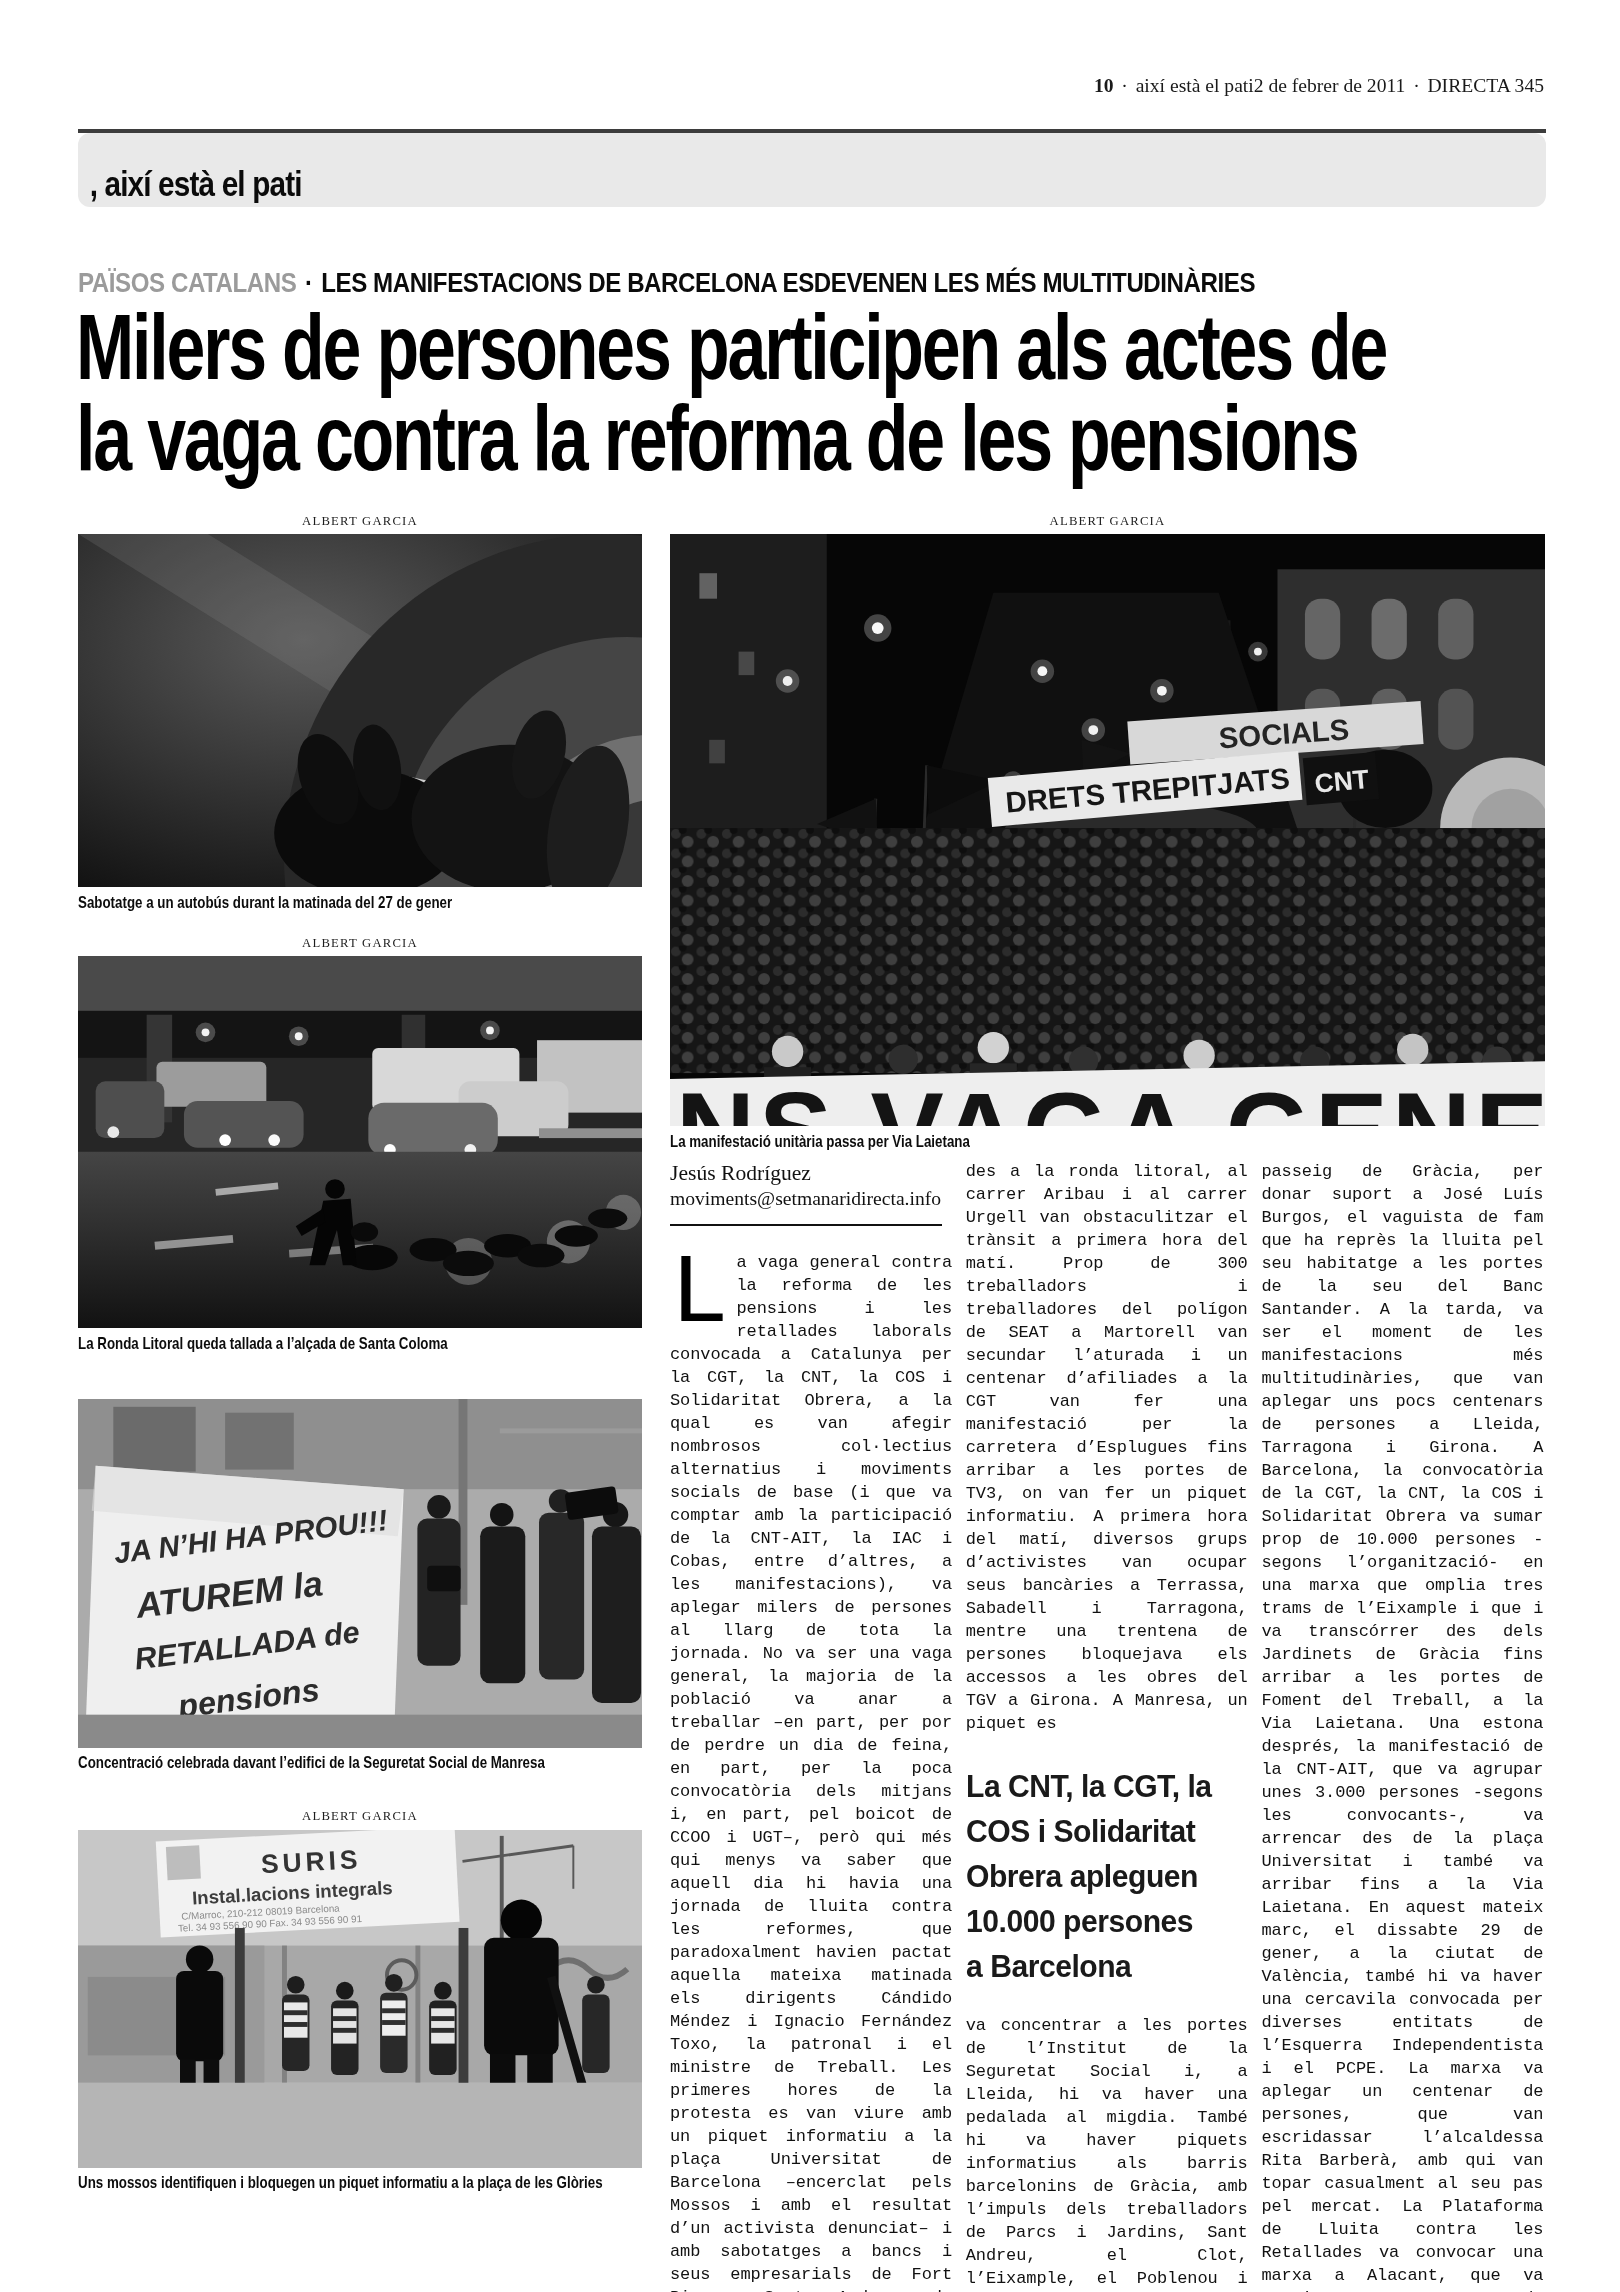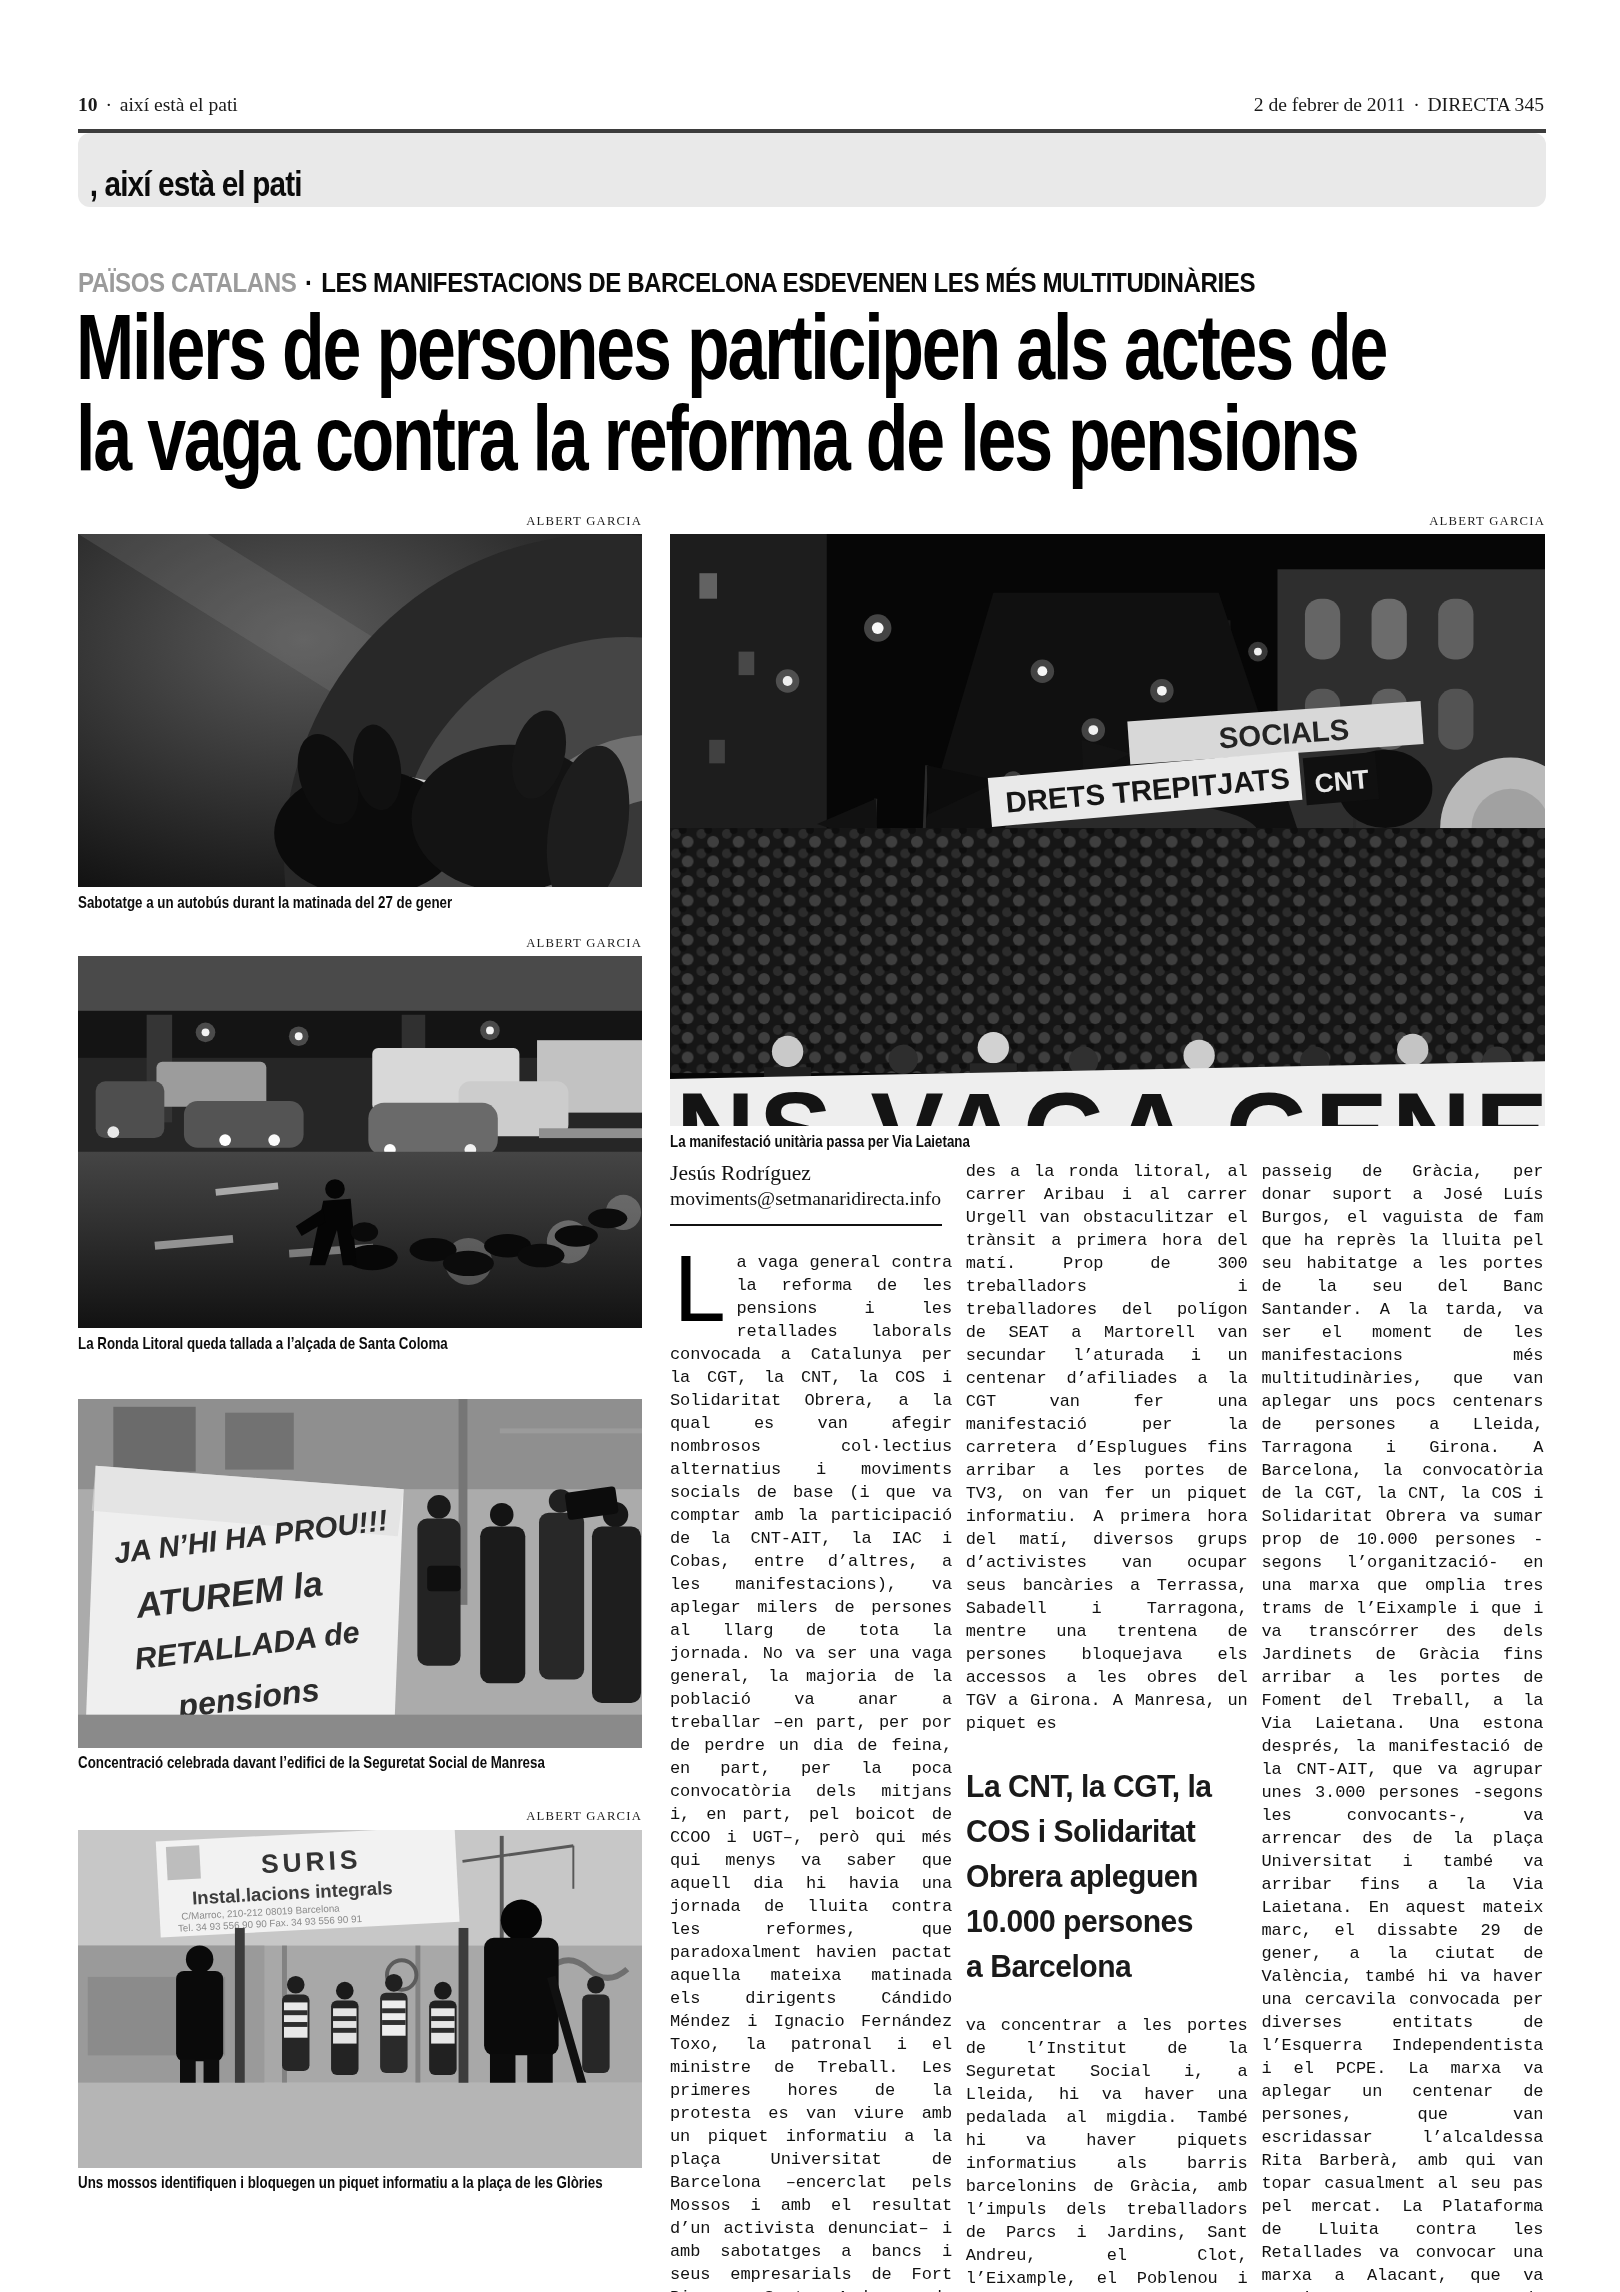--- a/index.html
+++ b/index.html
@@ -1,21 +1,21 @@
 <!DOCTYPE html>
 <html><head>
 <meta charset="utf-8">
 <style>
   html,body{margin:0;padding:0;background:#6e6e6e;}
   .page{position:relative;width:1620px;height:2293px;background:#ffffff;overflow:hidden;
         font-family:"Liberation Serif",serif;color:#111;margin:0 auto;}
 
   
-  .folio{position:absolute;top:94px;left:78px;right:76px;display:flex;
-         justify-content:space-between;font-size:19.6px;color:#1a1a1a;}
+  .folio{position:absolute;top:75px;left:78px;right:76px;display:flex;
+         justify-content:flex-end;font-size:19.6px;color:#1a1a1a;}
   .folio .pnum{font-weight:700;}
   .folio .sep{margin:0 7.8px;}
   .top-rule{position:absolute;top:129px;left:78px;right:74px;height:3.9px;background:#3d3d3d;}
   .band{position:absolute;top:133px;left:78px;right:74px;height:74px;background:#e9e9e9;
         display:flex;align-items:flex-end;border-radius:12px;}
   .band-title{font-family:"Liberation Sans",sans-serif;font-weight:700;font-size:35px;
         line-height:1;letter-spacing:-1px;transform:scaleX(.85);transform-origin:left bottom;
         padding:0 0 5.9px 13.7px;white-space:nowrap;color:#0b0b0b;}
 
   
@@ -24,21 +24,21 @@
         transform-origin:left top;white-space:nowrap;color:#0b0b0b;}
   .kicker .loc{color:#9b9b9b;}
   .kicker .ksep{margin:0 9.8px;}
   .headline{position:absolute;top:302px;left:76px;font-family:"Liberation Sans",sans-serif;
         font-weight:700;font-size:92px;line-height:91px;letter-spacing:-2.9px;
         transform:scaleX(.76);transform-origin:left top;white-space:nowrap;color:#000;}
 
   
   .left-col{position:absolute;left:78px;top:514px;width:564px;}
   .right-col{position:absolute;left:670px;top:514px;width:875px;}
-  .credit{font-size:12.7px;letter-spacing:1.2px;text-align:right;color:#1d1d1d;
+  .credit{font-size:12.7px;letter-spacing:1.2px;text-align:center;color:#1d1d1d;
           height:17.6px;margin-bottom:2.9px;font-family:"Liberation Serif",serif;}
   .photo{display:block;width:100%;}
   .caption{font-family:"Liberation Sans",sans-serif;font-weight:700;font-size:15.7px;
           transform:scaleX(.85);transform-origin:left top;white-space:nowrap;
           margin-top:6.9px;color:#0d0d0d;height:19.6px;}
   .mt22{margin-top:21.6px;} .mt45{margin-top:44px;} .mt36{margin-top:35px;}
 
   
   .article-cols{display:flex;gap:13.7px;margin-top:7px;}
   .acol{width:282px;}

